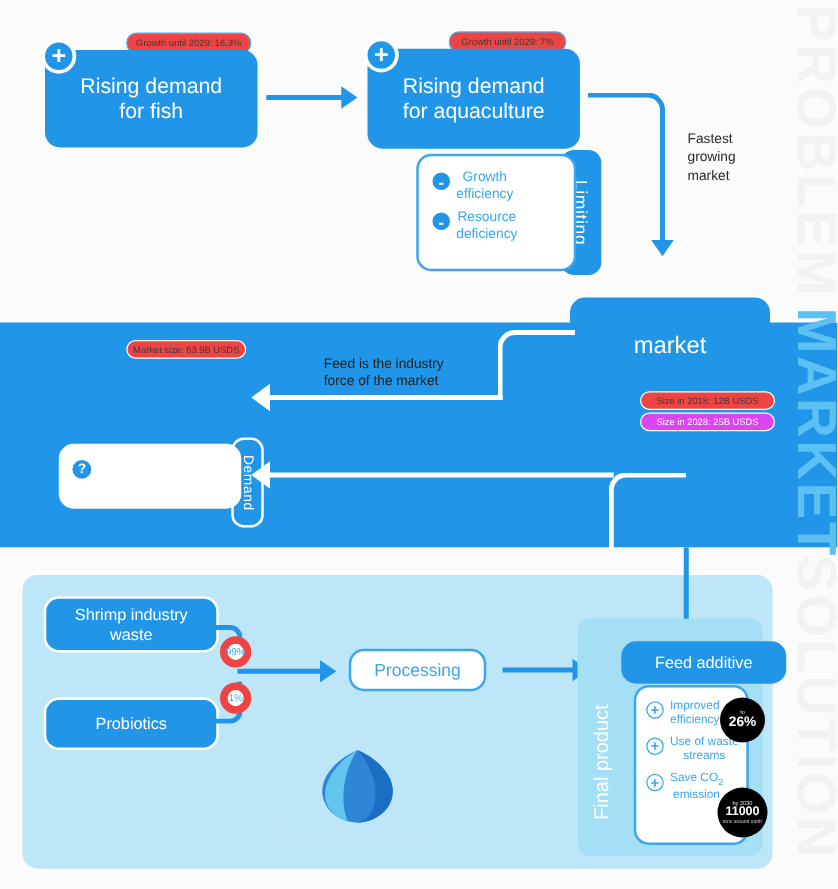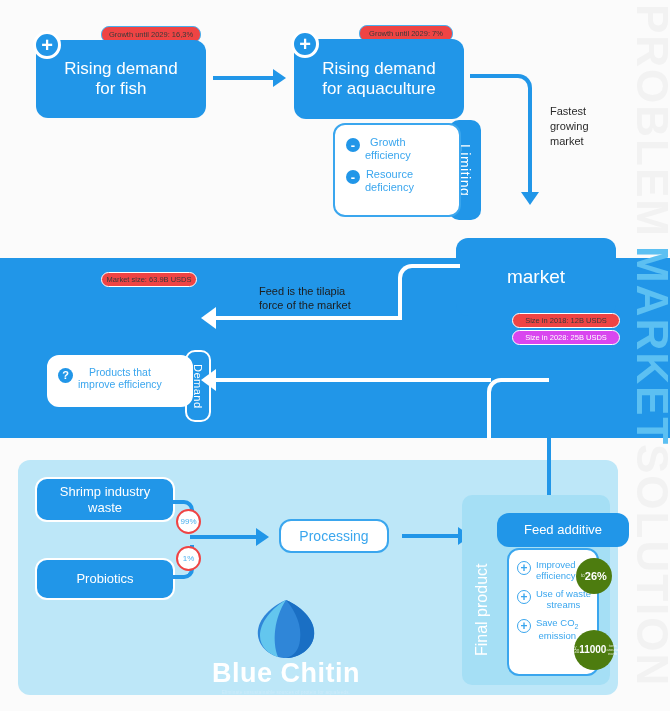--- a/index.html
+++ b/index.html
@@ -96,29 +96,29 @@
 
   .elbow {
     position:absolute; border-style:solid; border-color:#2196e8; background:transparent;
   }
   .elbow-w {
     position:absolute; border-style:solid; border-color:#ffffff; background:transparent;
   }
 
   
   .pct-circle {
-    position:absolute; border-radius:50%; background:#ffffff; border:2px solid #ef4444;
+    position:absolute; border-radius:50%; background:#ffffff; border:6px solid #ef4444;
     color:#49b0ef; font-size:8px;
     display:flex; align-items:center; justify-content:center;
   }
 
   
   .bubble {
-    position:absolute; border-radius:50%; background:#4d7c0f; color:#ffffff;
-    display:flex; flex-direction:row; align-items:center; justify-content:center;
+    position:absolute; border-radius:50%; background:#000000; color:#ffffff;
+    display:flex; flex-direction:column; align-items:center; justify-content:center;
     text-align:center; line-height:1;
   }
   .bubble .b-top { font-size:4.5px; opacity:.85; }
   .bubble .b-main { font-weight:bold; }
   .bubble .b-bot { font-size:4px; opacity:.8; }
 
   
   .sol-panel {
     position:absolute; left:18px; top:460px; width:600px; height:235px;
     background:#bde7f8; border-radius:12px;
@@ -209,36 +209,32 @@
     </div>
   </div>
   <div class="tag" style="left:512px; top:313px; width:108px; height:15px; border-color:#ffffff;">Size in 2018: 12B USDS</div>
   <div class="tag-inv" style="left:512px; top:330px; width:108px; height:15px;">Size in 2028: 25B USDS</div>
 
   <div class="elbow-w" style="left:398px; top:264px; width:62px; height:56px; border-width:4px 0 0 4px; border-top-left-radius:14px;"></div>
   <div class="arrow-line-w" style="left:216px; top:316px; width:186px; height:4px;"></div>
   <div class="arrow-head ah-left-w" style="left:201px; top:307px;"></div>
 
   <div style="position:absolute; left:259px; top:284px; width:120px; font-size:11px; color:#1d1d1d; line-height:1.3;">
-    <div>Feed is the tilapia</div>
+    <div>Feed is the industry</div>
     <div>force of the market</div>
   </div>
 
   <div class="tag" style="left:101px; top:272px; width:96px; height:15px; border-color:#ffffff;">Market size: 63.9B USDS</div>
 
 
   <div class="vtab" style="left:185px; top:350px; width:26px; height:72px; font-size:11px; border:2px solid #ffffff;">Demand</div>
 
   <div class="card-white" style="left:47px; top:355px; width:146px; height:52px; display:block; padding:9px 8px 0 9px; border-color:#ffffff;">
     <div class="list-row">
       <div class="marker marker-q" style="position:relative; flex:0 0 auto; margin-top:2px;">?</div>
-      <div class="txt" style="font-size:10.5px;">
-        <div>Products that</div>
-        <div>improve efficiency</div>
-      </div>
     </div>
   </div>
 
   <div class="elbow-w" style="left:487px; top:378px; width:62px; height:62px; border-width:4px 0 0 4px; border-top-left-radius:14px;"></div>
   <div class="arrow-line-w" style="left:216px; top:378px; width:275px; height:4px;"></div>
   <div class="arrow-head ah-left-w" style="left:201px; top:369px;"></div>
 
   <div class="sol-panel"></div>
 
   <div class="arrow-line" style="left:547px; top:438px; width:4px; height:72px;"></div>
@@ -311,20 +307,16 @@
     <span class="b-main" style="font-size:10px;">11000</span>
     <span class="b-bot" style="max-width:36px;">tons around earth</span>
   </div>
 
   <div class="logo-wrap">
     <svg width="72" height="62" viewBox="0 0 72 62" style="display:block;margin:0 auto;">
       <path d="M36 2 C18 10 6 24 8 38 C10 52 24 60 36 60 C48 60 62 52 64 38 C66 24 54 10 36 2 Z" fill="#2f86d8"></path>
       <path d="M36 2 C22 10 10 24 10 38 C10 48 18 56 28 59 C22 44 24 20 36 2 Z" fill="#63c6ee"></path>
       <path d="M36 2 C46 14 52 28 50 42 C49 52 44 58 36 60 C48 60 62 52 64 38 C66 24 54 10 36 2 Z" fill="#1a6fc4"></path>
     </svg>
-    <div class="logo-text">
-      <span>Blue</span>
-      <span>Chitin</span>
-    </div>
     <div class="logo-tag">Eliminate unsustainable sources of protein for aquafeeds.</div>
   </div>
 
 </div>
 
 </body></html>

